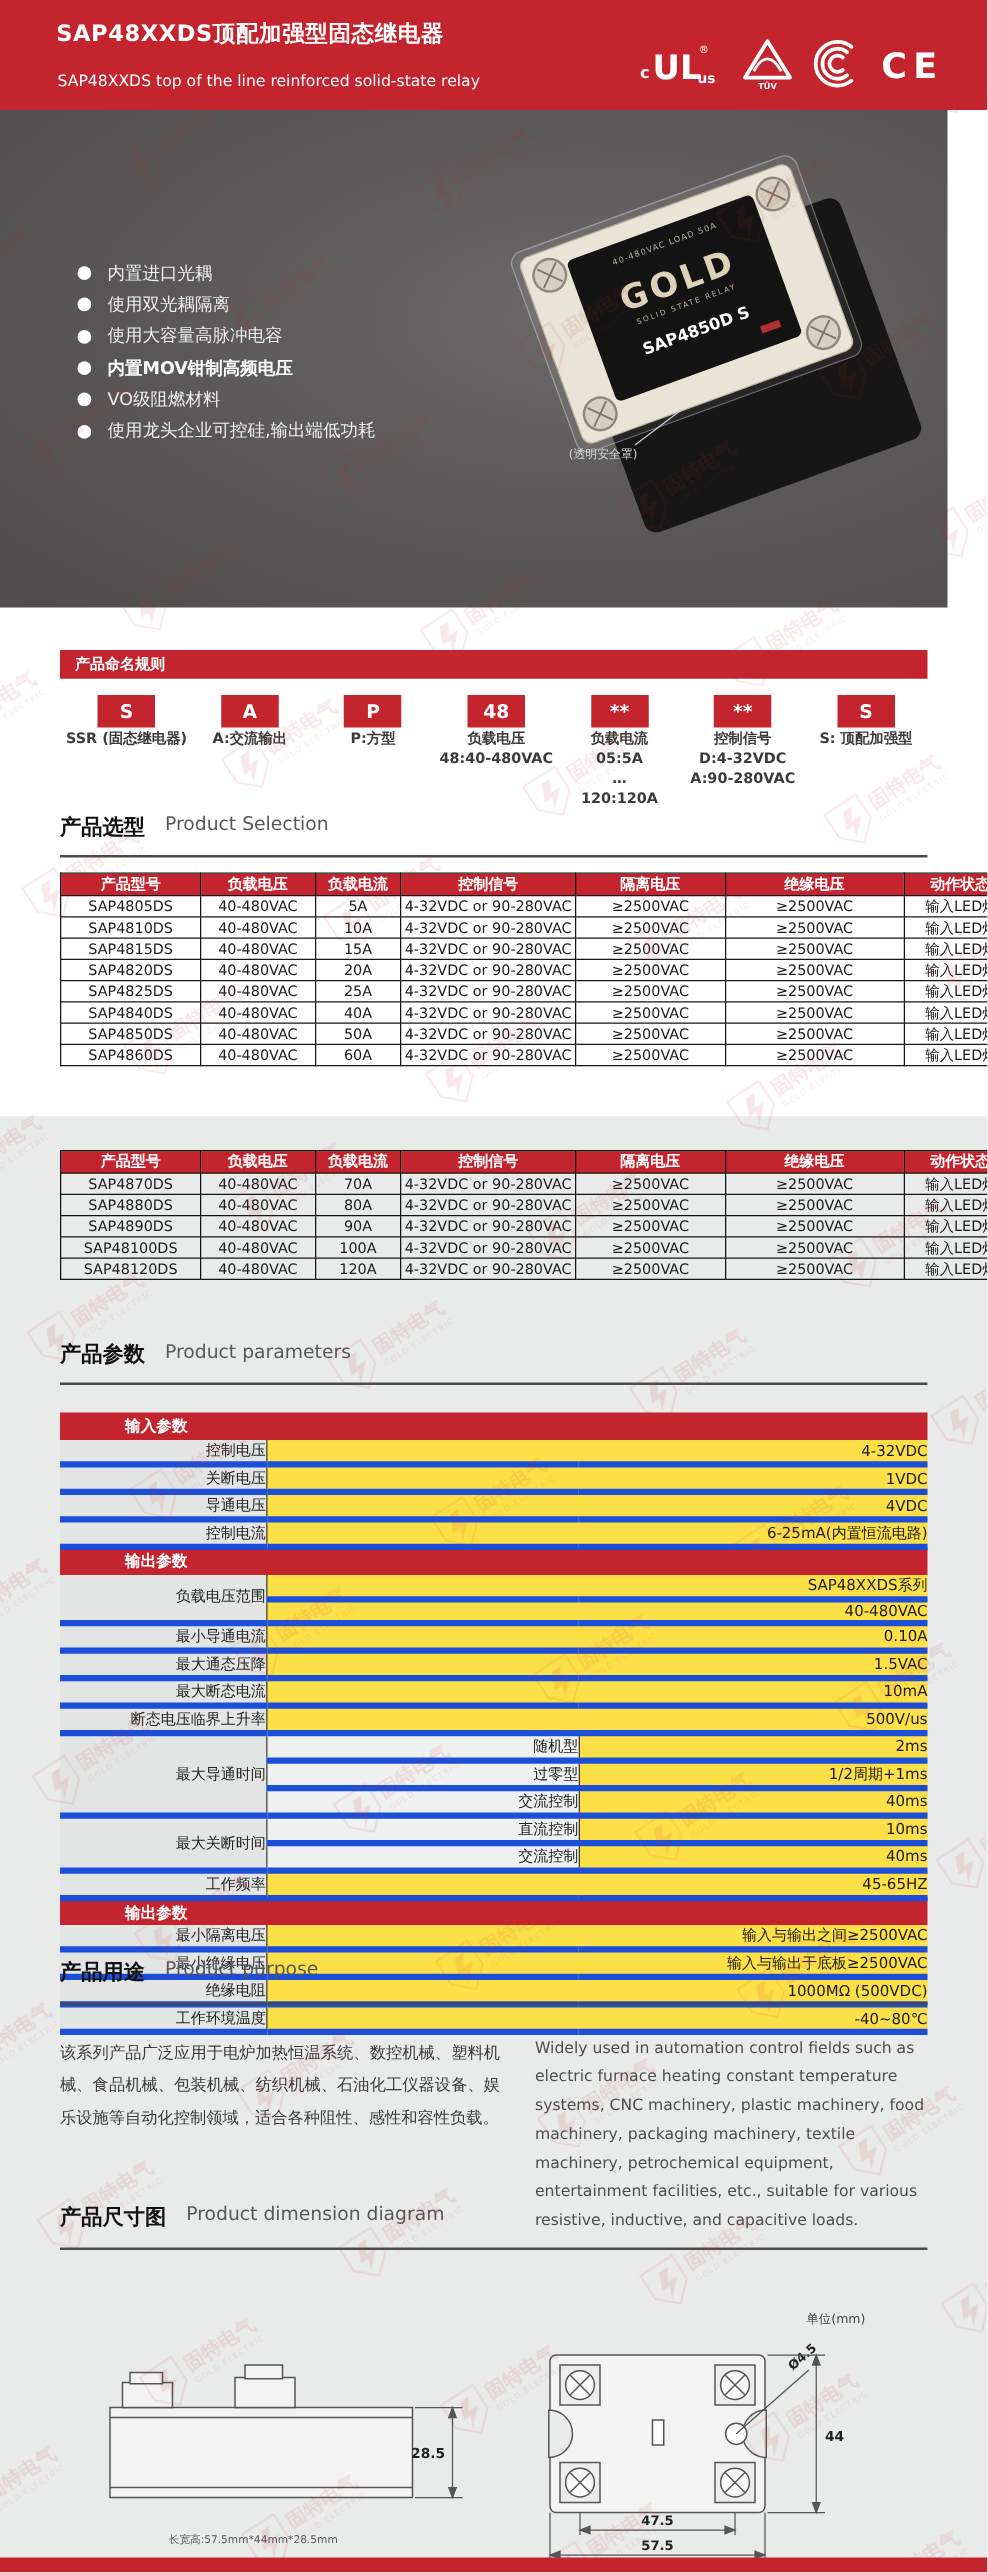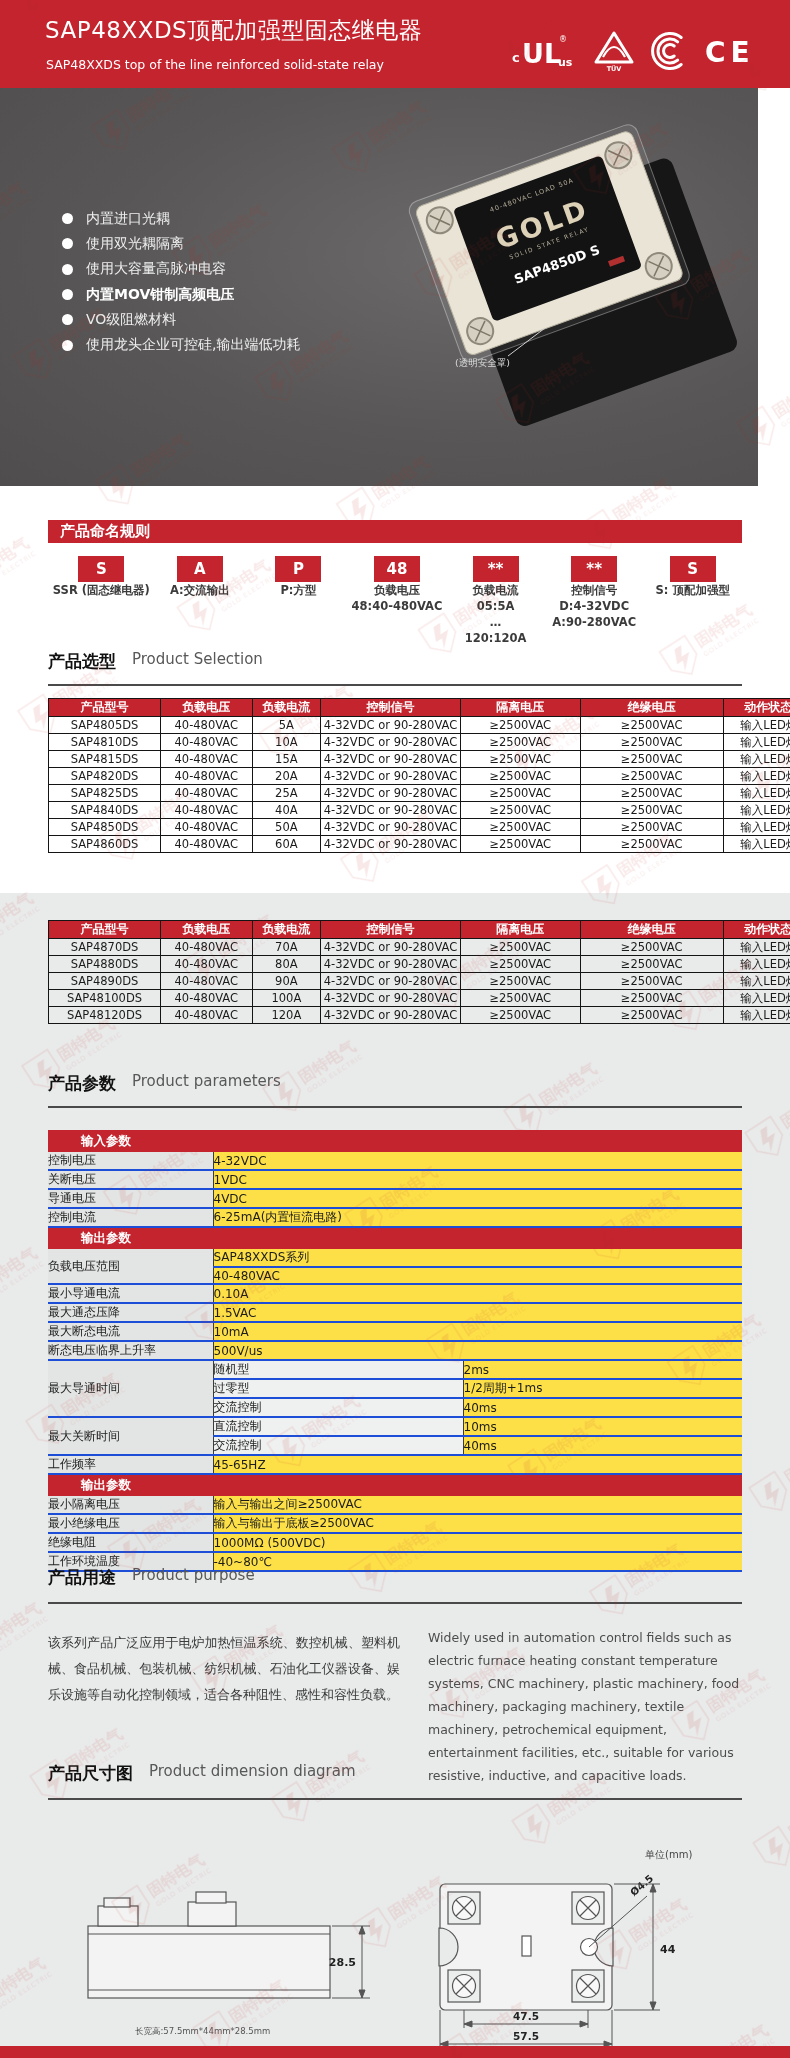--- a/index.html
+++ b/index.html
@@ -2,36 +2,36 @@
 <html><head>
 <meta charset="utf-8">
 <style>
   *{margin:0;padding:0;box-sizing:border-box}
   body{background:#ffffff}
   .page{position:relative;width:790px;height:2058px;background:#fff;overflow:hidden;
         font-family:"DejaVu Sans","Liberation Sans",sans-serif;color:#1c1c1c}
 
   
   .header{position:absolute;left:0;top:0;width:790px;height:88px;background:#c3242e}
-  .hd-title{position:absolute;left:45px;top:15px;font-size:23px;font-weight:400;color:#fff;letter-spacing:.5px;white-space:nowrap}
+  .hd-title{position:absolute;left:45px;top:15px;font-size:18px;font-weight:700;color:#fff;letter-spacing:.5px;white-space:nowrap}
   .hd-sub{position:absolute;left:46px;top:57px;font-size:12.5px;color:#fff;white-space:nowrap}
   .certs{position:absolute;right:30px;top:30px;width:250px;height:42px}
 
   
   .hero{position:absolute;left:0;top:88px;width:758px;height:398px;
         background:radial-gradient(ellipse at 62% 42%, #6b6969 0%, #585656 55%, #4f4d4d 100%)}
   .features{position:absolute;left:62px;top:118px;width:330px}
   .feature{display:flex;align-items:center;height:25.3px;color:#efefef;font-size:14px;white-space:nowrap}
   .feature.bold{font-weight:700;color:#fff}
   .dot{width:11px;height:11px;border-radius:50%;background:#fff;margin-right:13px;flex:0 0 auto}
   .photo{position:absolute;left:370px;top:10px;width:390px;height:330px}
 
   
   .band{position:absolute;left:48px;top:520px;width:694px;height:23px;background:#c3242e;
-        color:#fff;font-size:15px;font-weight:700;line-height:23px;padding-left:12px}
+        color:#fff;font-size:12px;font-weight:700;line-height:23px;padding-left:12px}
   .ncols{position:absolute;left:52px;top:556px;width:690px;display:flex}
   .ncol{flex:1 1 0;text-align:center}
   .nbox{width:46px;height:26px;margin:0 auto;background:#c3242e;color:#fff;
         font-size:15px;font-weight:800;line-height:26px;text-align:center}
   .nline{font-size:11.5px;font-weight:700;color:#3b3b3b;line-height:16px;white-space:nowrap}
   .ncol .nline:first-of-type{margin-top:10px}
 
   
   .heading{position:absolute;left:48px;display:flex;align-items:flex-start;gap:16px;white-space:nowrap}
   .h-cn{font-size:17px;font-weight:800;color:#111}
@@ -53,24 +53,24 @@
                white-space:nowrap;overflow:hidden;padding:0 1px}
   .t1 td{background:#fff}
   .t2 td{background:#e9eaea}
   col.s1{width:14.2%}col.s2{width:11.6%}col.s3{width:8.7%}col.s4{width:17.7%}
   col.s5{width:15.2%}col.s6{width:18.1%}col.s7{width:14.5%}
 
   
   .ptable{position:absolute;left:48px;top:1130px;width:694px;border-collapse:collapse;
           table-layout:fixed;font-size:12px}
   .ptable col.c1{width:165px}.ptable col.c2{width:250px}.ptable col.c3{width:279px}
-  .ptable td{border-bottom:2px solid #1d4ed8;text-align:left;height:17px;
+  .ptable td{border-bottom:5px solid #1d4ed8;text-align:right;height:17px;
              white-space:nowrap;overflow:visible}
   .ptable td.bandcell{background:#c3242e;color:#fff;font-weight:700;font-size:12.5px;
-             text-align:left;padding-left:33px;height:22px;border-bottom:none}
+             text-align:left;padding-left:52px;height:22px;border-bottom:none}
   .ptable td.plabel{background:#e3e5e4;color:#222;border-right:1px solid #3c3c3c}
   .ptable td.psub{background:#eff0f0;border-right:1px solid #3c3c3c}
   .ptable td.pval{background:#fde047}
 
   
   .pur-cn{position:absolute;left:48px;top:1630px;width:352px;font-size:13px;color:#3a3a3a;
           line-height:26px;text-align:justify}
   .pur-en{position:absolute;left:428px;top:1626px;width:316px;font-size:12.5px;color:#4d4d4d;
           line-height:23px}
 

